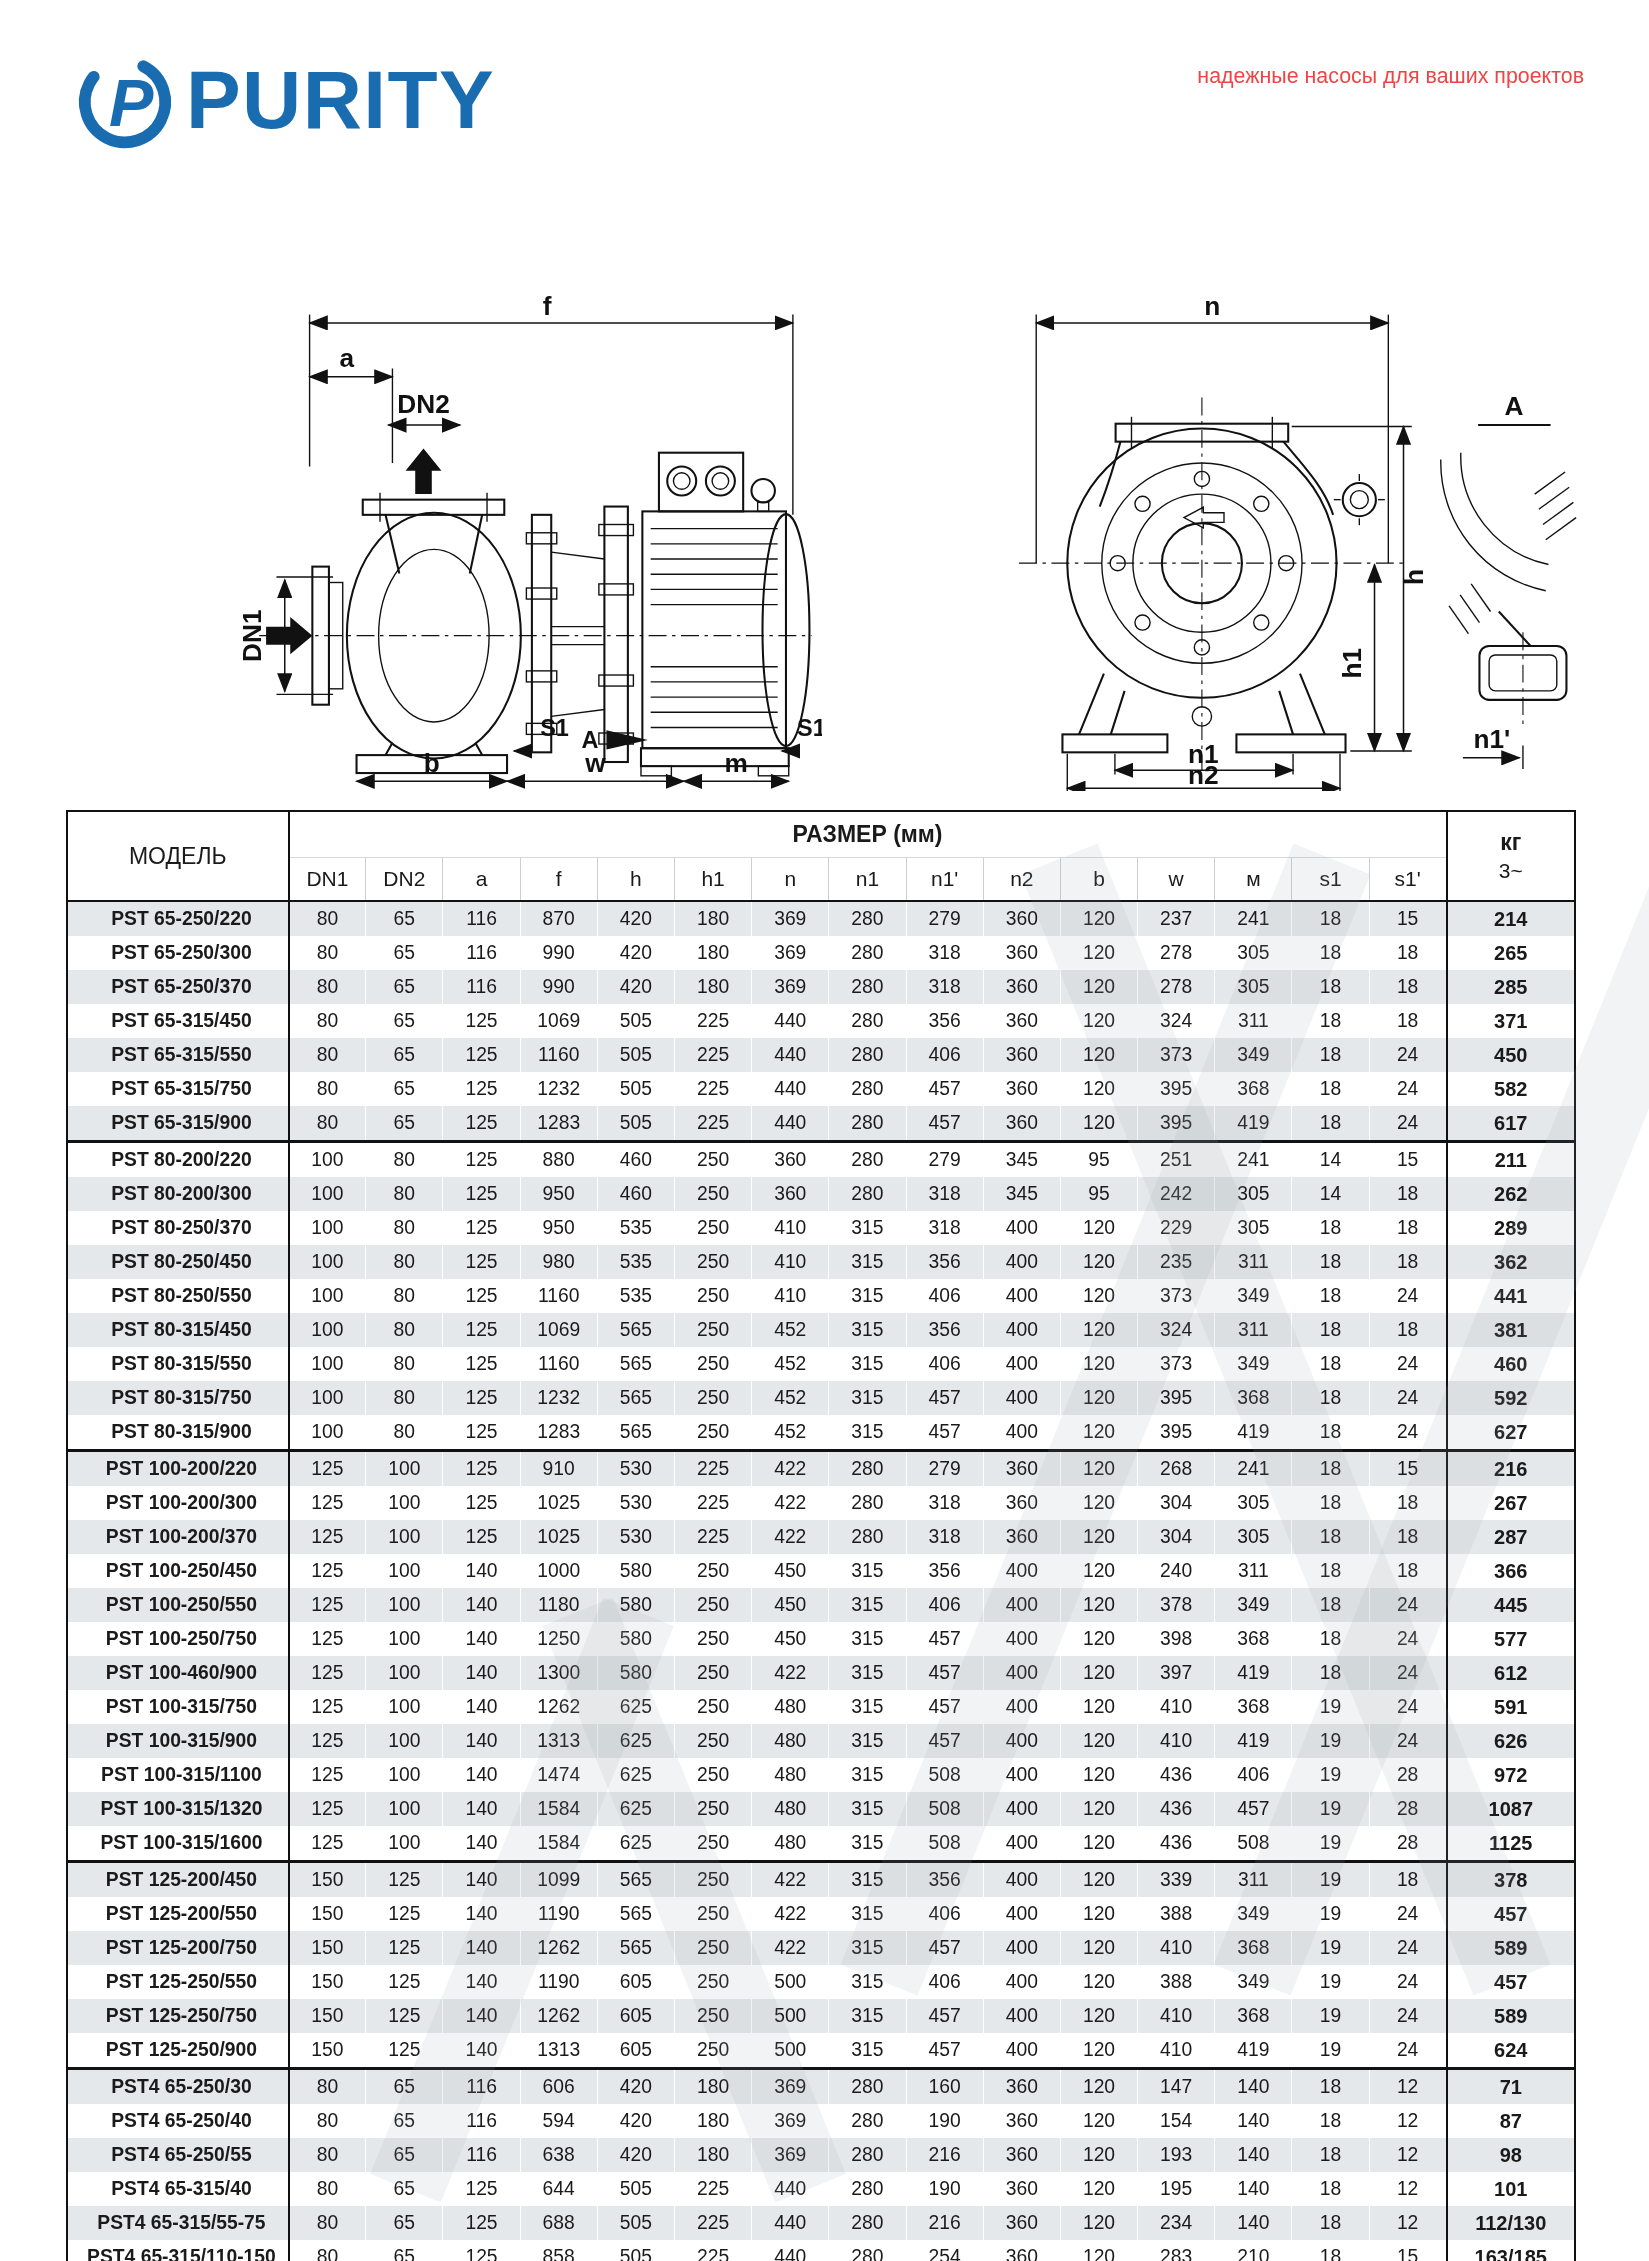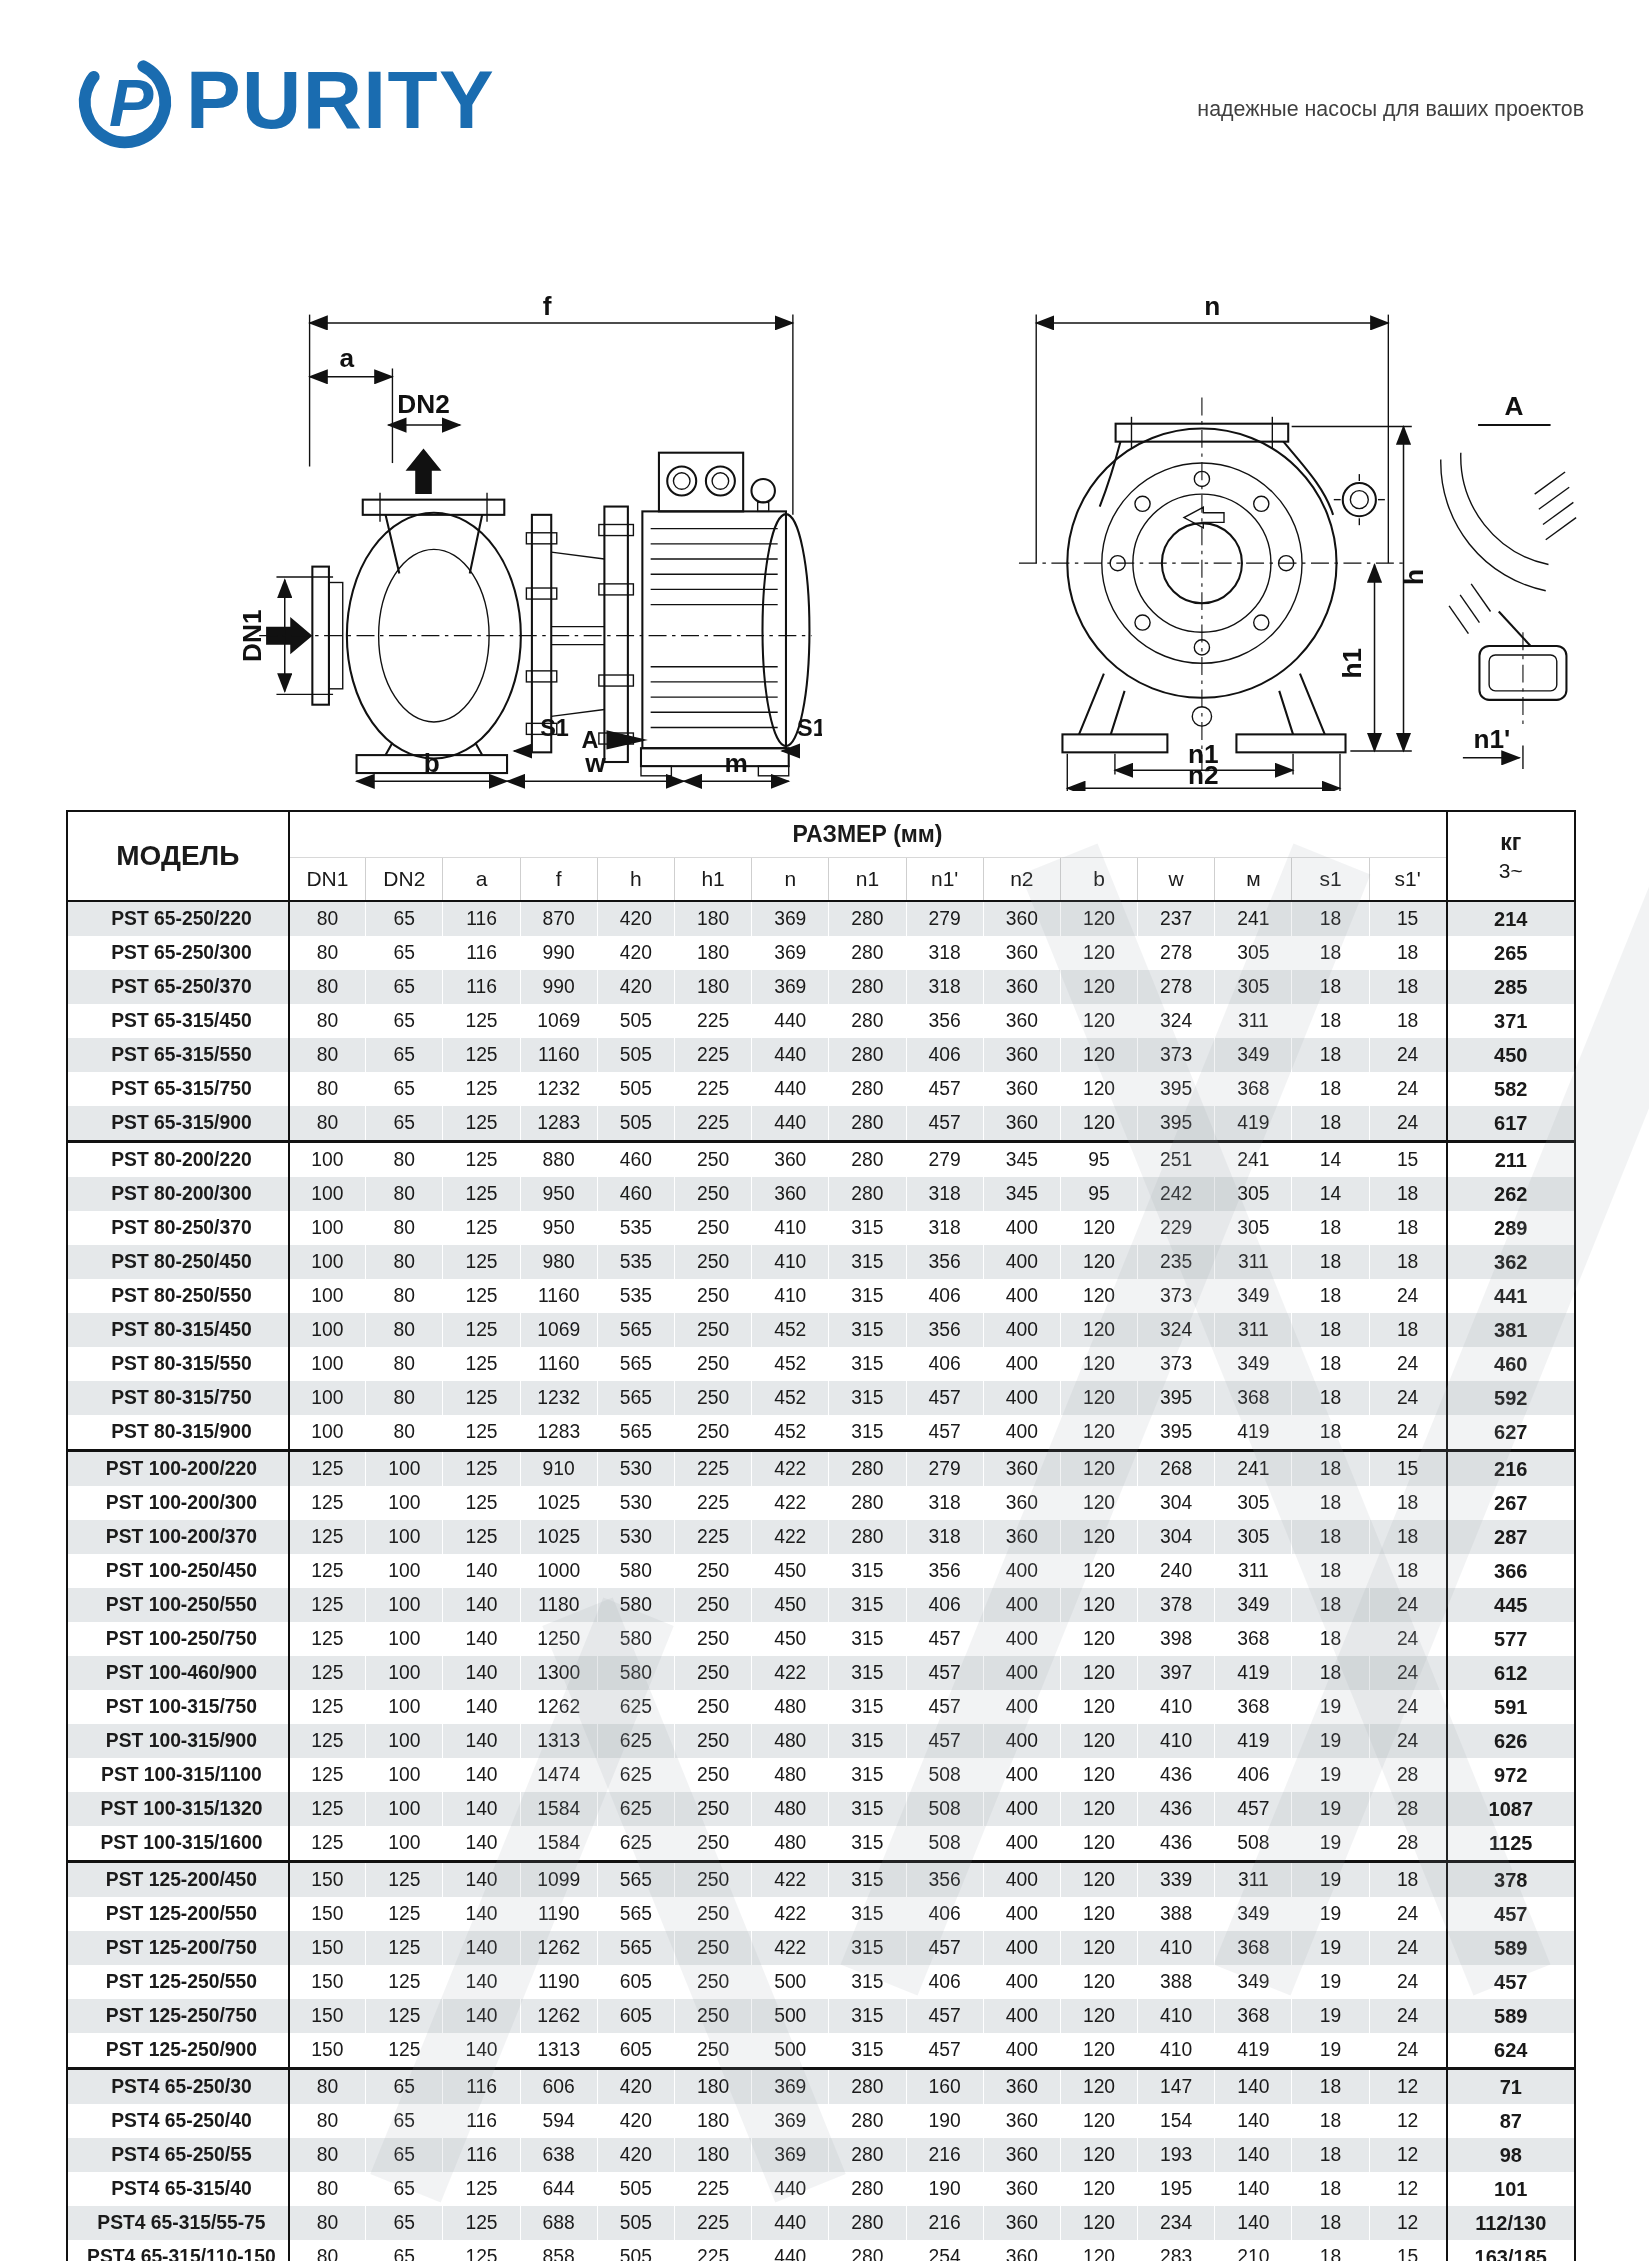--- a/index.html
+++ b/index.html
@@ -23,21 +23,21 @@
 
   
   .wm{position:absolute;pointer-events:none;z-index:6;background:#9aa3ab;opacity:.13;}
 
   
   .spec{position:absolute;left:66px;top:810px;}
   table{border-collapse:collapse;table-layout:fixed;width:1510px;
         border:2.8px solid #111;}
   th,td{overflow:hidden;white-space:nowrap;}
   thead th{background:#fff;font-weight:400;}
-  .h-model{font-size:28px;font-weight:bold;border-right:2.1px solid #111;}
+  .h-model{font-size:23px;font-weight:normal;border-right:2.1px solid #111;}
   .h-size{font-size:23px;font-weight:bold;height:43px;border-bottom:0.7px solid #d8d8d8;}
   .h-kg{font-size:23px;font-weight:bold;border-left:2.1px solid #111;height:43px;vertical-align:bottom;padding-bottom:1.4px;}
   .h-kg2{font-size:21px;font-weight:400;border-left:2.1px solid #111;vertical-align:top;}
   .h-col{font-size:21px;height:40px;border-left:0.7px solid #cfcfcf;}
   thead{border-bottom:2.8px solid #111;}
   tbody td{height:32px;font-size:19.3px;text-align:center;}
   td.model{font-weight:bold;text-align:center;padding-left:8.3px;font-size:19.3px;border-right:2.1px solid #111;}
   td.kg{font-weight:bold;font-size:20px;border-left:2.1px solid #111;}
   td.dim-cell{border-left:1.4px solid #ffffff;}
   tr.alt td{background:#e5e8ea;}
@@ -49,21 +49,21 @@
 <div class="brand">
   <svg width="104" height="104" viewBox="0 0 150 150">
     <g transform="rotate(-28 75 78)">
       <circle cx="75" cy="78" r="58" fill="none" stroke="#1a6cb0" stroke-width="17" stroke-dasharray="285 80" stroke-linecap="round" transform="rotate(-35 75 78)"></circle>
     </g>
     <text x="52" y="112" font-size="96" font-weight="bold" font-style="italic" fill="#1a6cb0">P</text>
   </svg>
   <span class="brand-text" style="color:#1a6cb0;">PURITY</span>
 </div>
 
-<div class="tagline" style="color:#404040;margin-top:33px;">надежные насосы для ваших проектов</div>
+<div class="tagline" style="color:#ef4444;">надежные насосы для ваших проектов</div>
 
 <svg class="drawing" style="left:228px;top:287px;" width="594" height="504" viewBox="0 0 860 730">
   <defs>
     <marker id="ar1" orient="auto" markerWidth="14" markerHeight="10" refX="12" refY="5">
       <path d="M0,0 L13,5 L0,10 z" fill="#111"></path>
     </marker>
     <marker id="ar1s" orient="auto-start-reverse" markerWidth="14" markerHeight="10" refX="12" refY="5">
       <path d="M0,0 L13,5 L0,10 z" fill="#111"></path>
     </marker>
   </defs>

